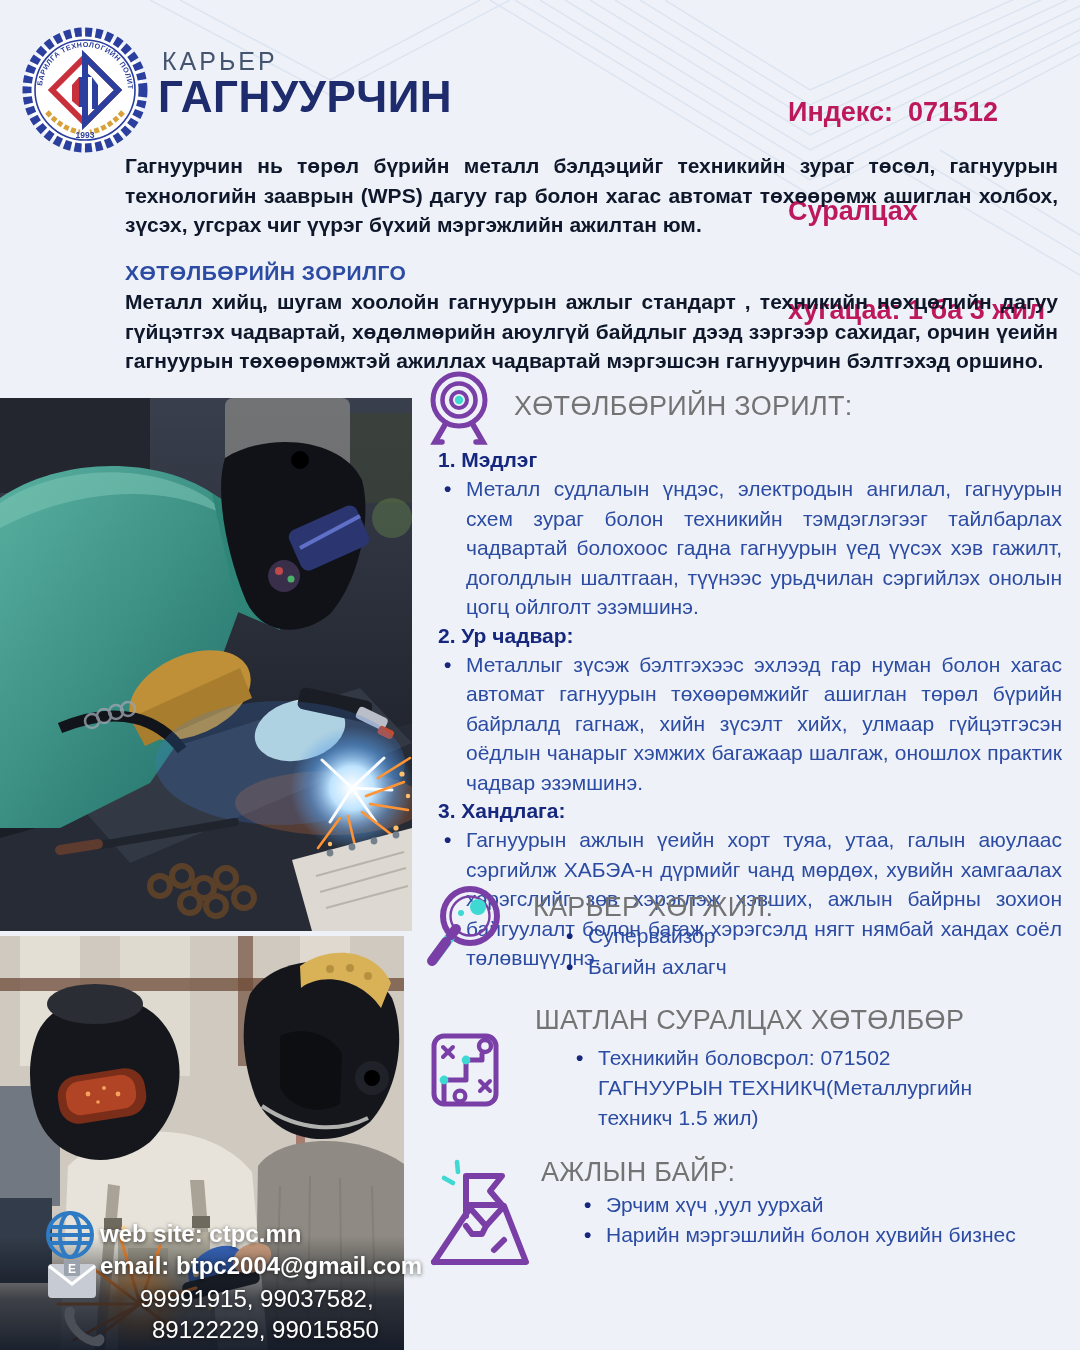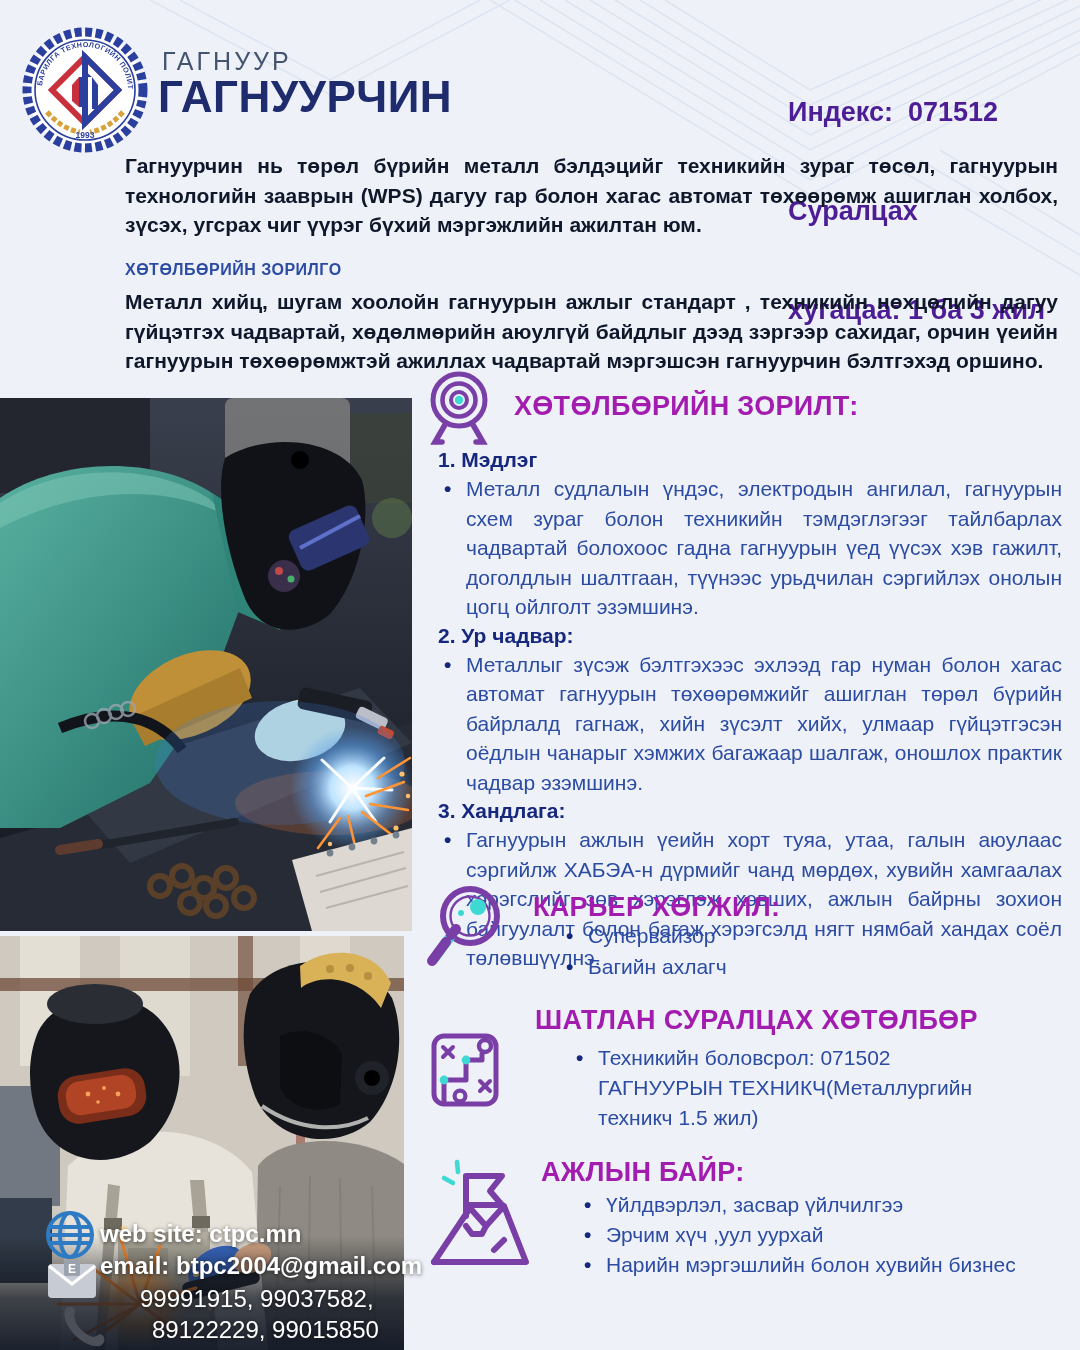--- a/index.html
+++ b/index.html
@@ -5,34 +5,34 @@
   html,body{margin:0;padding:0;background:#dfe5ee;}
   .page{position:relative;width:1080px;height:1350px;background:#eef2f8;overflow:hidden;
         font-family:"Liberation Sans",sans-serif;}
   .abs{position:absolute;}
   .deco{position:absolute;left:0;top:0;pointer-events:none;}
 
   
   .logo{left:22px;top:27px;width:126px;height:126px;}
   .cat{left:162px;top:47px;font-size:25px;letter-spacing:3px;color:#44536e;font-weight:500;}
   .title{left:158px;top:72px;font-size:44px;font-weight:800;color:#1e2b6d;letter-spacing:0.5px;}
-  .index-block{left:788px;top:30px;width:280px;font-size:27px;font-weight:800;color:#4c1d95;line-height:33px;white-space:pre-wrap;}
+  .index-block{left:788px;top:30px;width:280px;font-size:27px;font-weight:800;color:#be185d;line-height:33px;white-space:pre-wrap;}
 
   
   .body-text{color:#0f172a;font-size:21px;line-height:29.5px;text-align:justify;font-weight:700;}
   .intro{left:125px;top:151px;width:933px;}
-  .goal-h{left:125px;top:261px;font-size:16px;font-weight:700;color:#2c4ba3;letter-spacing:0.5px;}
+  .goal-h{left:125px;top:261px;font-size:21px;font-weight:700;color:#2c4ba3;letter-spacing:0.5px;}
   .goal-b{left:125px;top:287px;width:933px;}
 
   
   .photo1{left:0;top:398px;width:412px;height:533px;}
   .photo2{left:0;top:936px;width:404px;height:414px;}
 
   
-  .sec-h{font-size:27px;font-weight:700;color:#a21caf;letter-spacing:0.3px;}
+  .sec-h{font-size:27px;font-weight:400;color:#737373;letter-spacing:0.3px;}
   .obj-h{left:514px;top:391px;}
   .target-icon{left:422px;top:371px;}
   .obj-list{left:438px;top:446px;width:624px;}
   .obj-title{font-size:21px;font-weight:800;color:#16277e;margin:2px 0 2px 0;}
   .obj-list ul,.plain-list ul{margin:0;padding:0 0 0 28px;list-style:none;}
   .obj-list li,.plain-list li{position:relative;color:#2c4ba3;font-size:21px;line-height:29.5px;font-weight:500;}
   .obj-list li{text-align:justify;margin-bottom:2px;}
   .obj-list li::before,.plain-list li::before{content:"•";position:absolute;left:-22px;color:#16277e;font-weight:700;}
 
   .career-icon{left:420px;top:882px;}
@@ -95,21 +95,21 @@
     <path d="M25,85 Q40,102 58,105" fill="none" stroke="#d8a13a" stroke-width="5" stroke-dasharray="5 2.5"></path>
     <path d="M101,85 Q86,102 68,105" fill="none" stroke="#d8a13a" stroke-width="5" stroke-dasharray="5 2.5"></path>
     <g>
       <path d="M63,30 L96,63 L63,96 L30,63 Z" fill="#ffffff" stroke="#c8303c" stroke-width="6"></path>
       <path d="M63,30 L96,63 L63,96 Z" fill="none" stroke="#2b3f9e" stroke-width="6"></path>
       <path d="M57,50 L57,80 L63,80 L63,44 L70,50 L70,82 L76,82 L76,58 L70,50" fill="#2b3f9e"></path>
       <path d="M50,58 L57,50 L57,80 L50,74 Z" fill="#c8303c"></path>
     </g>
     <text x="63" y="111" font-size="8.5" fill="#2b3f9e" text-anchor="middle" font-weight="700">1993</text>
   </svg>
-  <div class="abs cat">ГАГНУУР</div>
+  <div class="abs cat">КАРЬЕР</div>
   <div class="abs title">ГАГНУУРЧИН</div>
   <div class="abs index-block">
     <div>Индекс:  071512</div>
     <div>Суралцах</div>
     <div>хугацаа: 1 ба 3 жил</div>
   </div>
 
   <div class="abs body-text intro">Гагнуурчин  нь төрөл бүрийн металл бэлдэцийг техникийн зураг төсөл, гагнуурын технологийн зааврын (WPS) дагуу гар болон хагас автомат төхөөрөмж ашиглан холбох, зүсэх, угсрах чиг үүрэг бүхий мэргэжлийн ажилтан юм.</div>
   <div class="abs goal-h">ХӨТӨЛБӨРИЙН ЗОРИЛГО</div>
   <div class="abs body-text goal-b">Металл хийц, шугам хоолойн гагнуурын ажлыг стандарт , техникийн нөхцөлийн дагуу гүйцэтгэх чадвартай, хөдөлмөрийн аюулгүй байдлыг дээд зэргээр сахидаг, орчин үеийн гагнуурын төхөөрөмжтэй ажиллах чадвартай мэргэшсэн гагнуурчин бэлтгэхэд оршино.</div>
@@ -368,21 +368,20 @@
     <g stroke="#7a3fa6" stroke-width="6" fill="none" stroke-linejoin="round" stroke-linecap="round">
       <path d="M40,66 L40,26 L76,26 L64,41 L76,55 L40,55"></path>
       <path d="M8,112 L44,58 L60,76 L56,84 L46,84 L40,76"></path>
       <path d="M60,76 L78,56 L100,112 L8,112"></path>
       <path d="M78,90 L68,100"></path>
     </g>
   </svg>
   <div class="abs sec-h jobs-h">АЖЛЫН БАЙР:</div>
   <div class="abs plain-list jobs-list">
     <ul>
-      <li>Үйлдвэрлэл, засвар үйлчилгээ</li>
       <li>Эрчим хүч ,уул уурхай</li>
       <li>Нарийн мэргэшлийн болон хувийн бизнес</li>
     </ul>
   </div>
 
   <svg class="abs globe-icon" width="52" height="52" viewBox="0 0 52 52">
     <g stroke="#2e7bc4" stroke-width="4" fill="none">
       <circle cx="26" cy="26" r="22"></circle>
       <ellipse cx="26" cy="26" rx="10" ry="22"></ellipse>
       <path d="M5,18 L47,18"></path>

